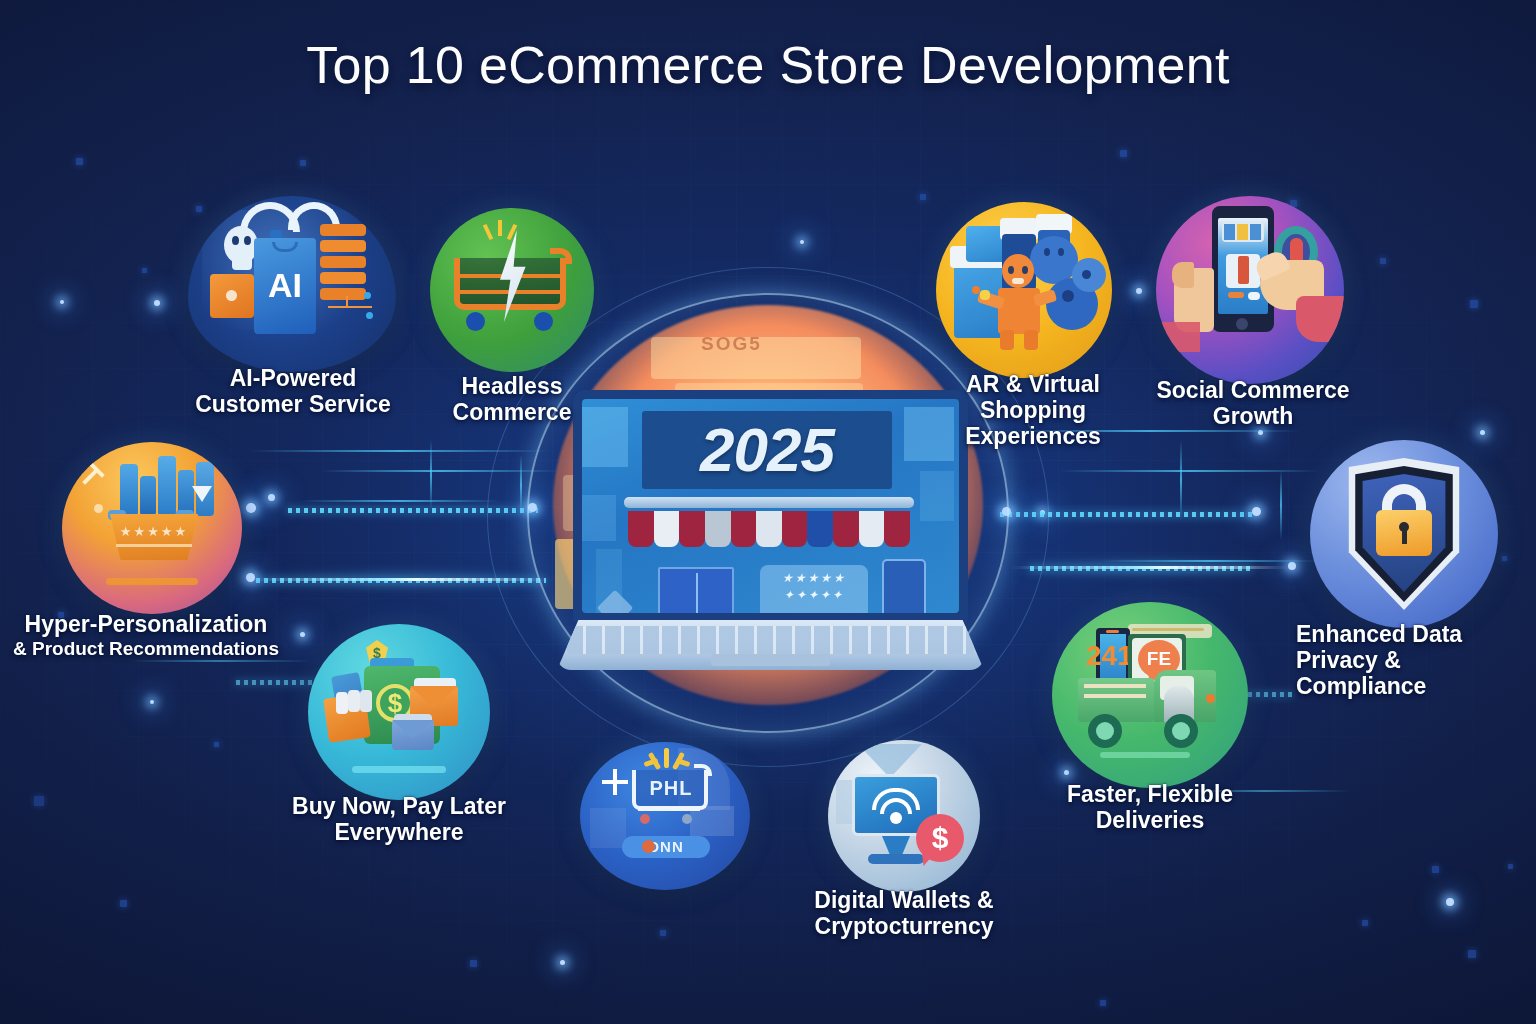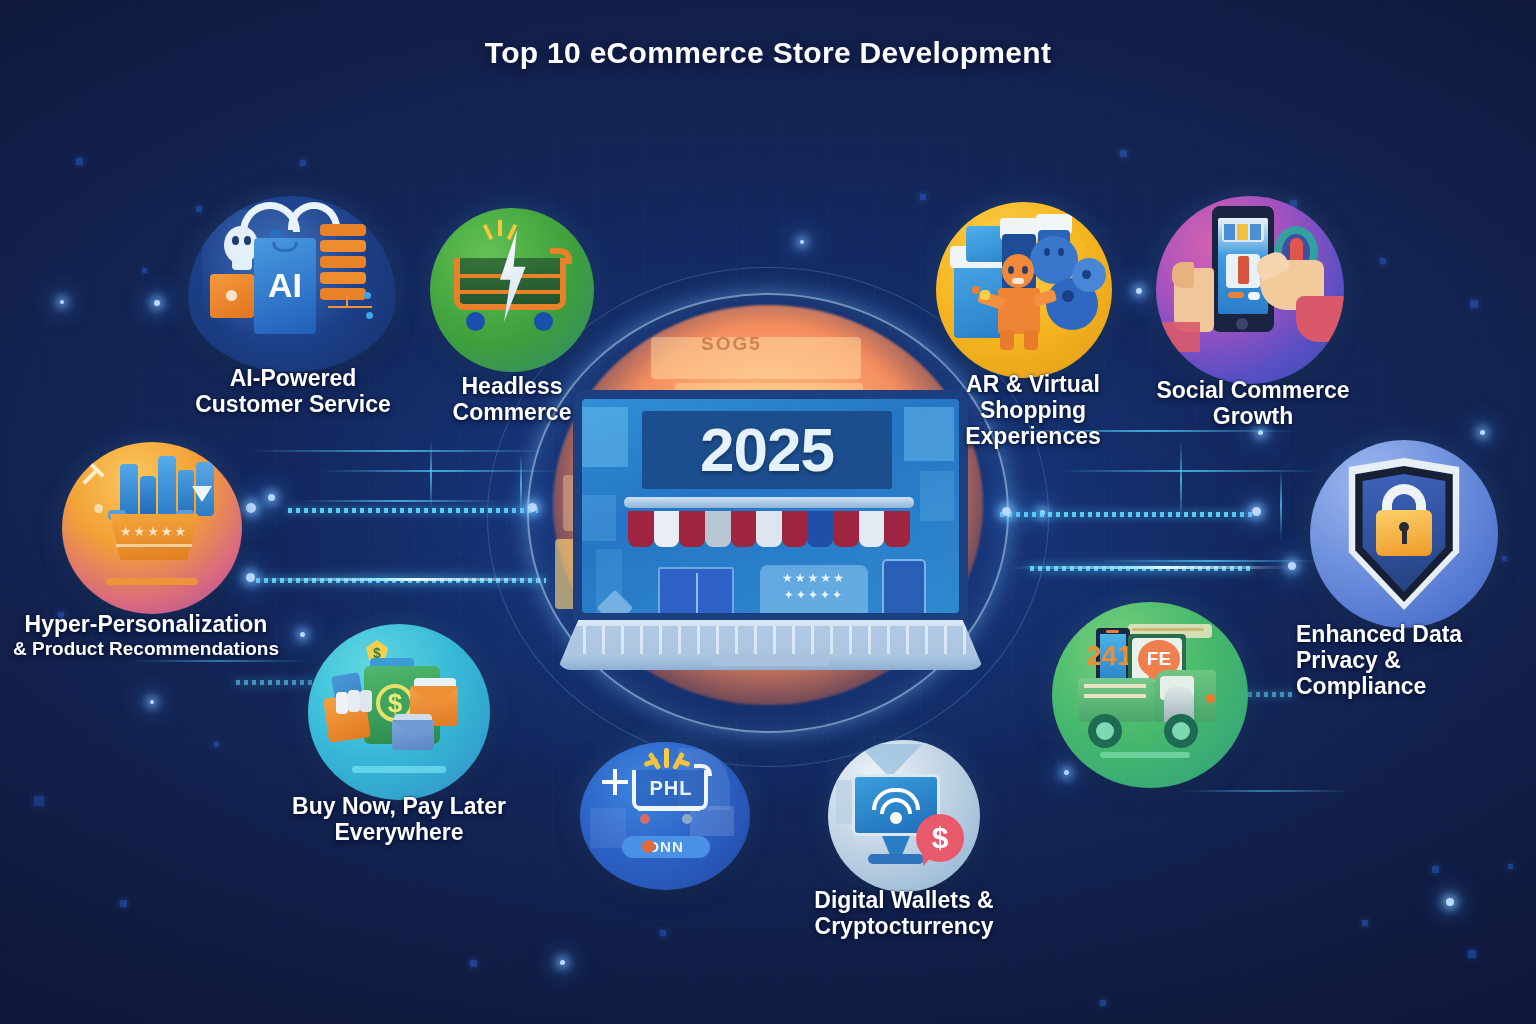--- a/index.html
+++ b/index.html
@@ -52,21 +52,21 @@
   }
   .hero-ring2{
     position:absolute; left:-46px; top:-28px; width:562px; height:500px; border-radius:50%;
     border:1.5px solid rgba(120,190,255,.25);
   }
   .soG5{ position:absolute; left:168px; top:38px; color:#c4744b; font-size:19px; font-weight:700;
          letter-spacing:2px; opacity:.8; }
   .panel{ position:absolute; background:rgba(255,228,170,.62); border-radius:4px; }
 
   .laptop{ position:absolute; left:40px; top:95px; width:395px; height:280px; }
-  .lid{ position:absolute; inset:0 0 48px 0; background:#1b3f7f; border-radius:12px 12px 4px 4px; padding:6px; }
+  .lid{ position:absolute; inset:0 0 48px 0; background:#1b3f7f; border-radius:12px 12px 4px 4px; padding:6px;font-style:italic; }
   .screen{ position:absolute; left:9px; top:9px; right:9px; bottom:9px; border-radius:4px; overflow:hidden;
            background:linear-gradient(160deg,#2f8fd6 0%, #2576c4 40%, #2f89cf 100%); }
   .sc-block{ position:absolute; background:rgba(120,200,245,.42); }
   .signboard{ position:absolute; left:60px; top:12px; width:250px; height:78px; background:#1c4d8e; border-radius:3px;
               display:flex; align-items:center; justify-content:center; }
   .year{ color:#e6f2fb; font-size:62px; font-weight:700; letter-spacing:-1px; line-height:1;
          text-shadow:0 2px 4px rgba(0,0,0,.35); }
   .ledge{ position:absolute; left:42px; top:98px; width:290px; height:11px; border-radius:5px;
           background:linear-gradient(180deg,#cfe2f4,#8fb4d8); }
   .awning{ position:absolute; left:46px; top:112px; width:282px; height:36px; display:flex; }
@@ -96,21 +96,21 @@
   .lbl{ position:absolute; color:#fff; font-weight:700; line-height:1.12;
         text-shadow:0 2px 5px rgba(0,10,40,.85), 0 0 2px rgba(0,20,60,.8); white-space:pre-line; }
 
   
   .ic{ position:absolute; }
   .r{ border-radius:4px; }
   .rr{ border-radius:50%; }
 
   
   .title{ position:absolute; top:36px; left:0; right:0; text-align:center; }
-  .t1{ color:#fdfdfd; font-size:30px; font-weight:700; letter-spacing:.3px; line-height:1.12;
+  .t1{ color:#fdfdfd; font-size:52px; font-weight:400; letter-spacing:.3px; line-height:1.12;
        text-shadow:0 3px 10px rgba(0,10,40,.75); }
   .t2{ color:#4e9cf0; font-size:45px; font-weight:700; line-height:1.2;
        text-shadow:0 3px 10px rgba(0,10,40,.7); }
 </style>
 </head>
 <body>
 
 <div id="stage">
 
   <div class="grid-lines"></div>
@@ -385,20 +385,22 @@
       <div class="ic" style="left:102px;top:68px;width:62px;height:52px;background:linear-gradient(180deg,#6fc684,#48a568);border-radius:14px 4px 0 0"></div>
       <div class="ic" style="left:108px;top:74px;width:34px;height:24px;background:#e5efe8;border-radius:4px"></div>
       <div class="ic" style="left:112px;top:84px;width:30px;height:36px;background:linear-gradient(180deg,#dfe8ea,#9fb4b8);border-radius:14px 14px 0 0"></div>
       <div class="ic rr" style="left:154px;top:92px;width:9px;height:9px;background:#ee7a2c"></div>
       <div class="ic rr" style="left:36px;top:112px;width:34px;height:34px;background:#1d6b52"></div>
       <div class="ic rr" style="left:44px;top:120px;width:18px;height:18px;background:#7fd8b4"></div>
       <div class="ic rr" style="left:112px;top:112px;width:34px;height:34px;background:#1d6b52"></div>
       <div class="ic rr" style="left:120px;top:120px;width:18px;height:18px;background:#7fd8b4"></div>
       <div class="ic r" style="left:48px;top:150px;width:90px;height:6px;background:#7fe0b0;opacity:.7"></div>
     </div>
+    <div class="lbl" style="left:-8px;top:180px;width:212px;font-size:23px;text-align:center">Faster, Flexible
+Deliveries</div>
   </div>
 
   <div class="node" style="left:828px;top:740px">
     <div class="bubble" style="width:152px;height:152px;background:radial-gradient(circle at 32% 26%, #eef4f9 0%, #c5d6e6 42%, #a9c4dc 70%, #8fb2d2 100%)">
       <div class="ic" style="left:30px;top:4px;width:64px;height:34px;background:#9cc0de;clip-path:polygon(0 0,100% 0,50% 100%);opacity:.8"></div>
       <div class="ic" style="left:8px;top:40px;width:30px;height:44px;background:#b6cee3;opacity:.7"></div>
       <div class="ic r" style="left:24px;top:34px;width:88px;height:62px;background:linear-gradient(160deg,#3a9edc,#1f6dba);border-radius:6px;border:3px solid #dce7f1"></div>
       <div class="ic" style="left:44px;top:48px;width:48px;height:22px;border:4px solid #fff;border-bottom:none;border-radius:24px 24px 0 0"></div>
       <div class="ic" style="left:52px;top:58px;width:32px;height:16px;border:4px solid #fff;border-bottom:none;border-radius:16px 16px 0 0"></div>
       <div class="ic rr" style="left:62px;top:72px;width:12px;height:12px;background:#fff"></div>

